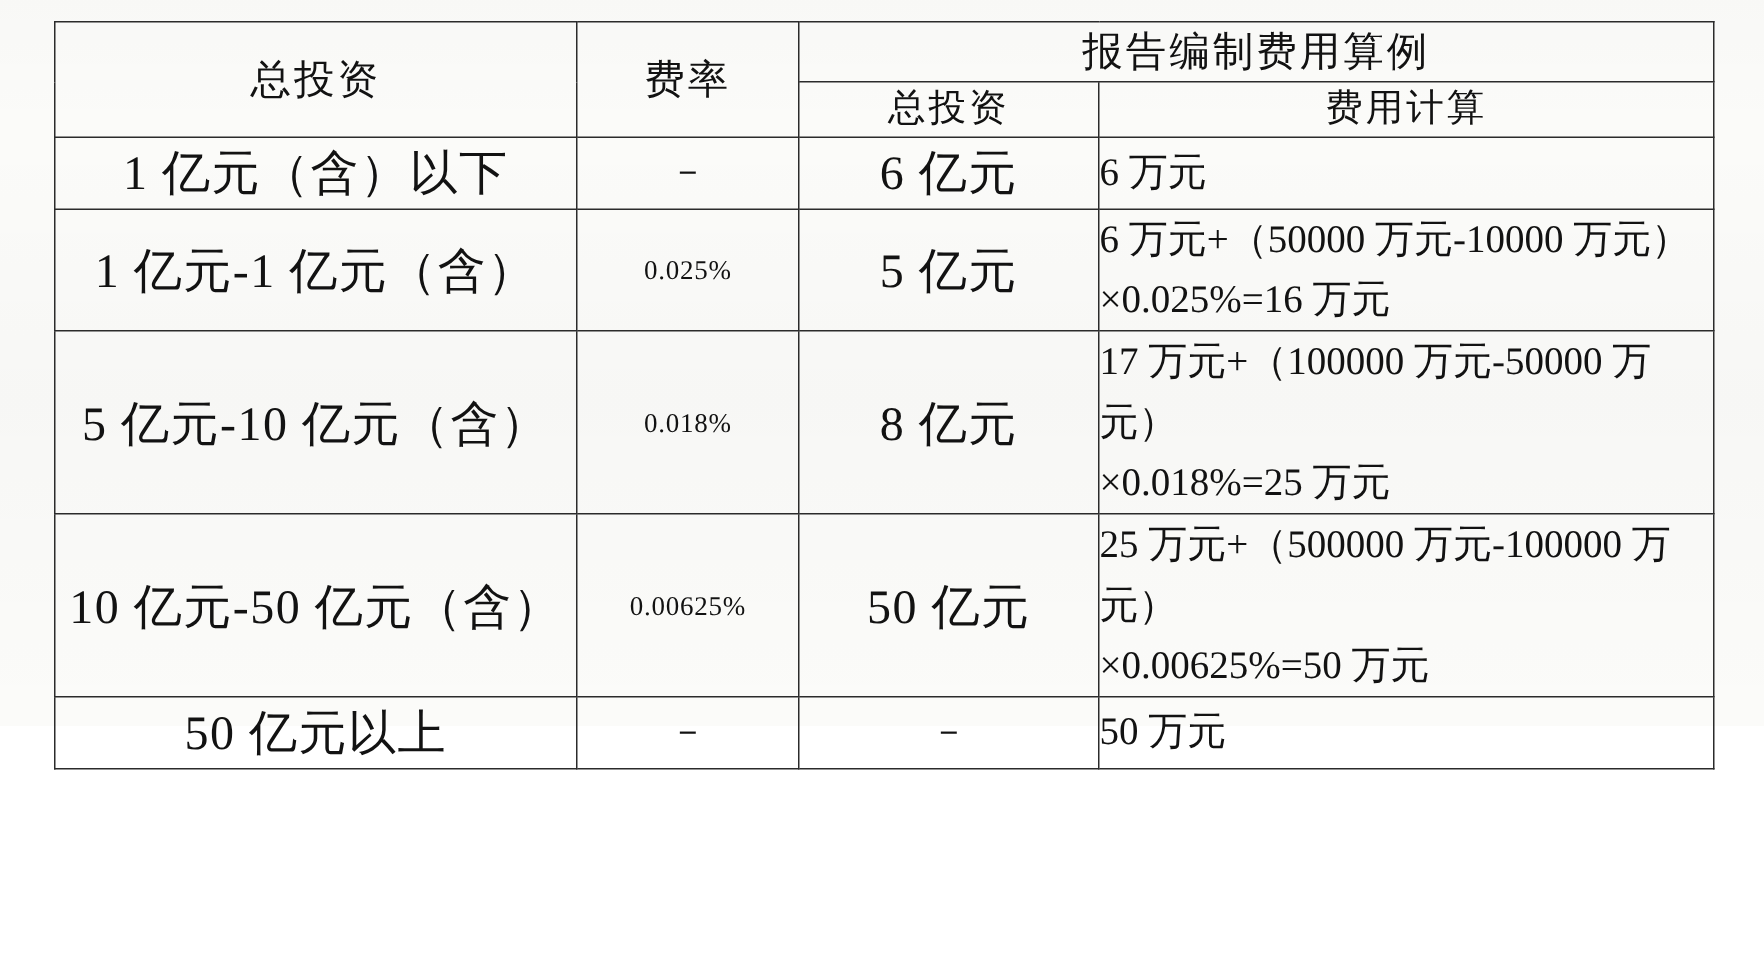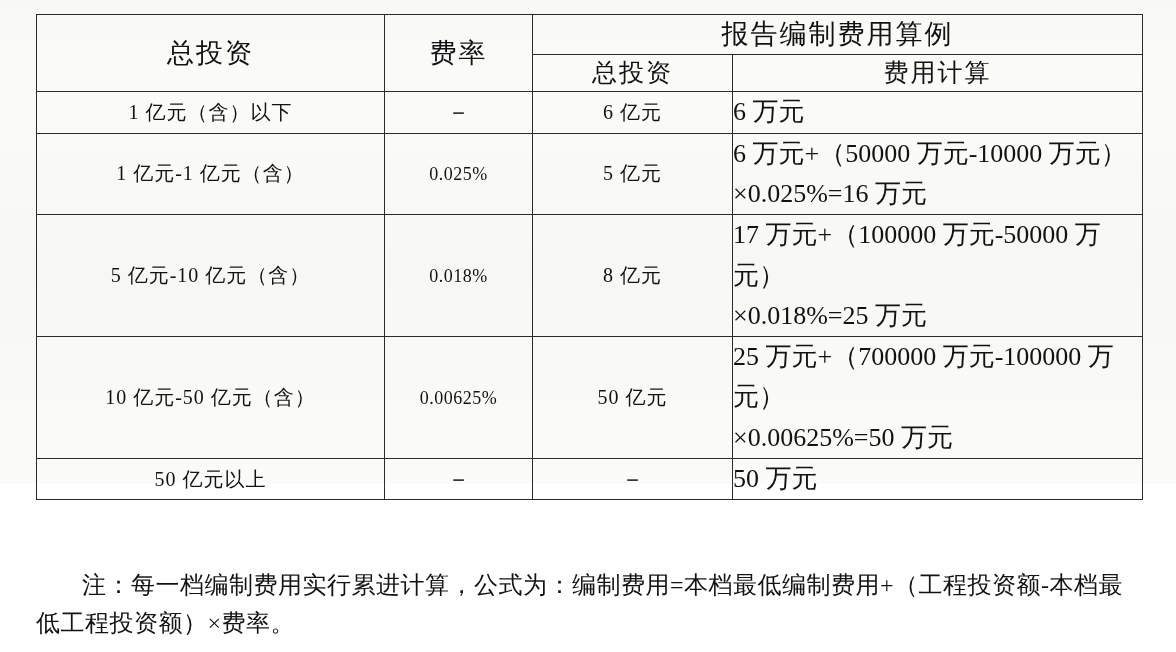--- a/index.html
+++ b/index.html
@@ -61,21 +61,21 @@
   }
   .hdr-main {
     font-size: 27px;
     letter-spacing: 2px;
   }
   .hdr-sub {
     font-size: 25px;
     letter-spacing: 2px;
   }
   .body-cn {
-    font-size: 20px;
+    font-size: 32px;
     letter-spacing: 1px;
   }
   .body-num {
     font-size: 18px;
     letter-spacing: 0.5px;
   }
   .calc {
     font-size: 26px;
     letter-spacing: 0px;
     line-height: 1.55;
@@ -154,32 +154,31 @@
             <div>17 万元+（100000 万元-50000 万元）</div>
             <div>×0.018%=25 万元</div>
           </td>
         </tr>
 
         <tr>
           <td class="cell c-center body-cn">10 亿元-50 亿元（含）</td>
           <td class="cell c-center body-num">0.00625%</td>
           <td class="cell c-center body-cn">50 亿元</td>
           <td class="cell c-left calc">
-            <div>25 万元+（700000 万元-100000 万元）</div>
+            <div>25 万元+（500000 万元-100000 万元）</div>
             <div>×0.00625%=50 万元</div>
           </td>
         </tr>
 
         <tr>
           <td class="cell c-center body-cn">50 亿元以上</td>
           <td class="cell c-center dash">－</td>
           <td class="cell c-center dash">－</td>
           <td class="cell c-left calc">
             <div>50 万元</div>
           </td>
         </tr>
       </tbody>
     </table>
   </div>
 
-  <div class="note"><span class="indent"></span><span>注：每一档编制费用实行累进计算，公式为：编制费用=本档最低编制费用+（工程投资额-本档最低工程投资额）×费率。</span></div>
 
 </div>
 
 </body></html>

